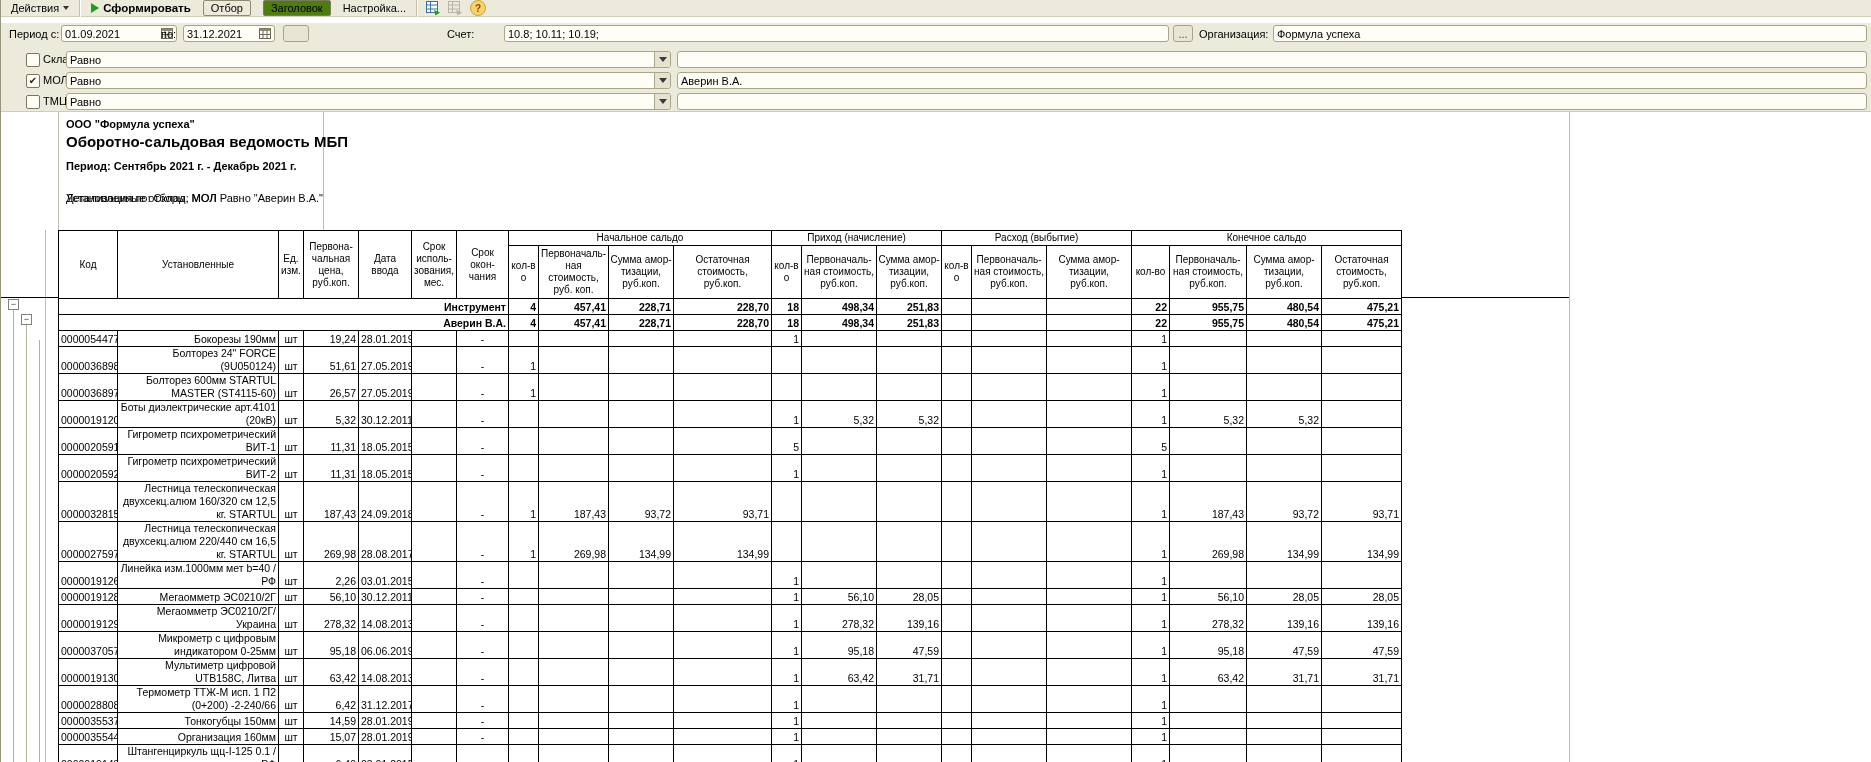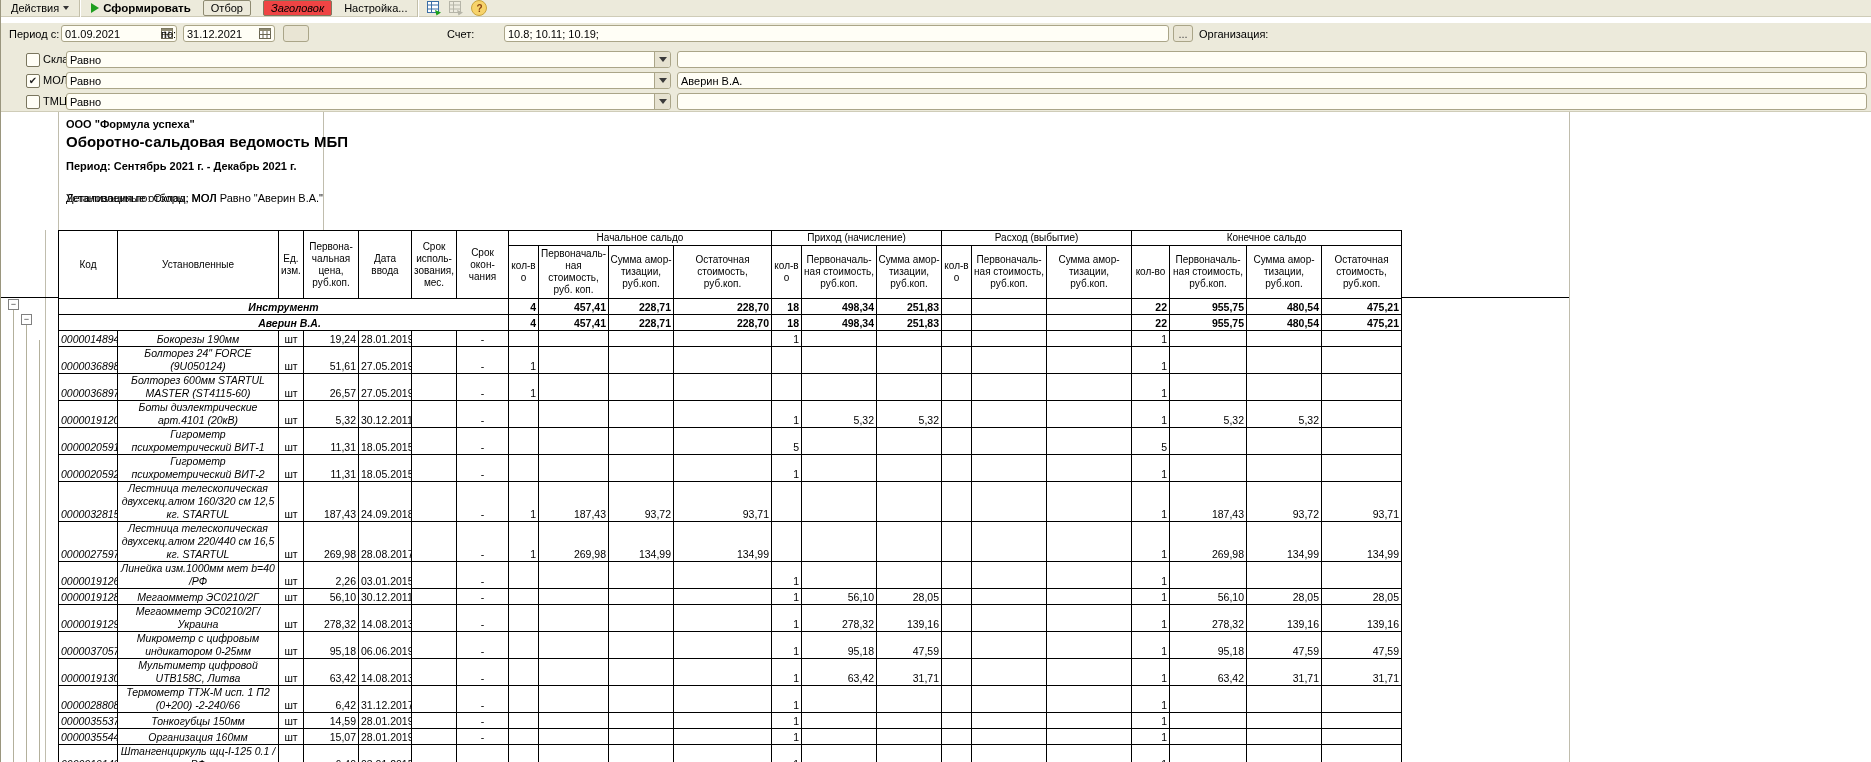--- a/index.html
+++ b/index.html
@@ -8,21 +8,21 @@
         border-left:1px solid #9a967e;box-sizing:border-box;background:#fff;}
   
   .toolbar{position:absolute;left:0;top:0;width:100%;height:17px;background:#eceadb;
            border-bottom:1px solid #cfccb8;display:flex;align-items:center;padding-left:4px;box-sizing:border-box;}
   .tbtn{padding:2px 6px;white-space:nowrap;cursor:default;display:flex;align-items:center;gap:4px;}
   .arrow-down{width:0;height:0;border-left:3px solid transparent;border-right:3px solid transparent;border-top:4px solid #333;}
   .sep{width:0;height:17px;border-left:1px solid #c3bfa9;border-right:1px solid #ffffff;margin:0 4px;}
   .generate{font-weight:bold;font-size:11.5px;}
   .play{width:0;height:0;border-top:5px solid transparent;border-bottom:5px solid transparent;border-left:8px solid #1e9e1e;display:inline-block;}
   .btn-box{border:1px solid #8f8b72;border-radius:2px;padding:1px 7px;background:#edeadb;margin:0 6px;}
-  .btn-box.pressed{background:#ef4444;border-color:#7d7960;font-style:italic;}
+  .btn-box.pressed{background:#4d7c0f;border-color:#7d7960;}
   .ticon{width:16px;height:16px;margin:0 3px;display:inline-block;}
   .help{width:14px;height:14px;border-radius:50%;background:#f7d36a;border:1px solid #c9a43e;
         color:#8b4513;font-weight:bold;font-size:10px;display:flex;align-items:center;justify-content:center;margin-left:4px;}
   
   .params{position:absolute;left:0;top:23px;width:100%;height:23px;background:#eceadb;}
   .filters{position:absolute;left:0;top:46px;width:100%;height:66px;background:#eceadb;border-bottom:1px solid #cfccb8;box-sizing:border-box;}
   .plabel{position:absolute;line-height:17px;top:3px;white-space:nowrap;}
   .field{position:absolute;top:2px;height:17px;background:#fffef6;border:1px solid #aaa588;border-radius:3px;
          display:flex;align-items:center;padding:0 3px;box-sizing:border-box;overflow:hidden;white-space:nowrap;}
   .mini-btn{position:absolute;top:2px;height:17px;background:#e9e5d4;border:1px solid #aaa588;border-radius:3px;
@@ -54,21 +54,21 @@
   table.rep{position:absolute;left:57px;top:118px;border-collapse:collapse;table-layout:fixed;width:1343px;background:#fff;}
   table.rep th,table.rep td{border:1px solid #000;overflow:hidden;}
   table.rep th{font-weight:normal;font-size:10px;text-align:center;vertical-align:middle;
                white-space:pre-line;line-height:12px;padding:0 1px;}
   tr.h1 th{height:14px;}
   tr.h2 th{height:52px;}
   th.qty-narrow{word-break:break-all;}
   table.rep td{font-size:10.5px;line-height:13px;height:15px;padding:0 2px;vertical-align:bottom;}
   td.a-r{text-align:right;white-space:nowrap;}
   td.a-c{text-align:center;white-space:nowrap;}
-  td.a-l{text-align:center;font-style:italic;}
+  td.a-l{text-align:right;}
   td.code{white-space:nowrap;}
   td.name{font-size:10px;}
   tr.grp td{font-weight:bold;}
   td.gname{padding-left:2px;}
   td.gname.ind{padding-left:14px;}
 </style>
 </head>
 <body>
 
 <div class="page">
@@ -135,20 +135,23 @@
           </svg>
       </span>
     </div>
     <div class="mini-btn" style="left:282px;width:26px"></div>
     <span class="plabel" style="left:446px">Счет:</span>
     <div class="field" style="left:503px;width:665px">
       <span>10.8; 10.11; 10.19;</span>
     </div>
     <div class="mini-btn" style="left:1172px;width:20px">...</div>
     <span class="plabel" style="left:1198px">Организация:</span>
+    <div class="field" style="left:1272px;width:594px">
+      <span>Формула успеха</span>
+    </div>
   </div>
 
   <div class="filters">
     <div class="frow" style="top:3px">
       <span class="cb"></span>
       <span class="flabel">Склад</span>
       <div class="field combo">
         <span class="txt">Равно</span>
         <span class="dd-btn">
             <span class="dd-tri"></span>
@@ -319,21 +322,21 @@
             <td class="a-r">251,83</td>
             <td class="a-r"></td>
             <td class="a-r"></td>
             <td class="a-r"></td>
             <td class="a-r">22</td>
             <td class="a-r">955,75</td>
             <td class="a-r">480,54</td>
             <td class="a-r">475,21</td>
           </tr>
           <tr>
-            <td class="a-l code">0000014894</td>
+            <td class="a-l code">0000054477</td>
             <td class="a-l name">Бокорезы 190мм</td>
             <td class="a-c">шт</td>
             <td class="a-r">19,24</td>
             <td class="a-c">28.01.2019</td>
             <td class="a-c"></td>
             <td class="a-c">-</td>
             <td class="a-r"></td>
             <td class="a-r"></td>
             <td class="a-r"></td>
             <td class="a-r"></td>

